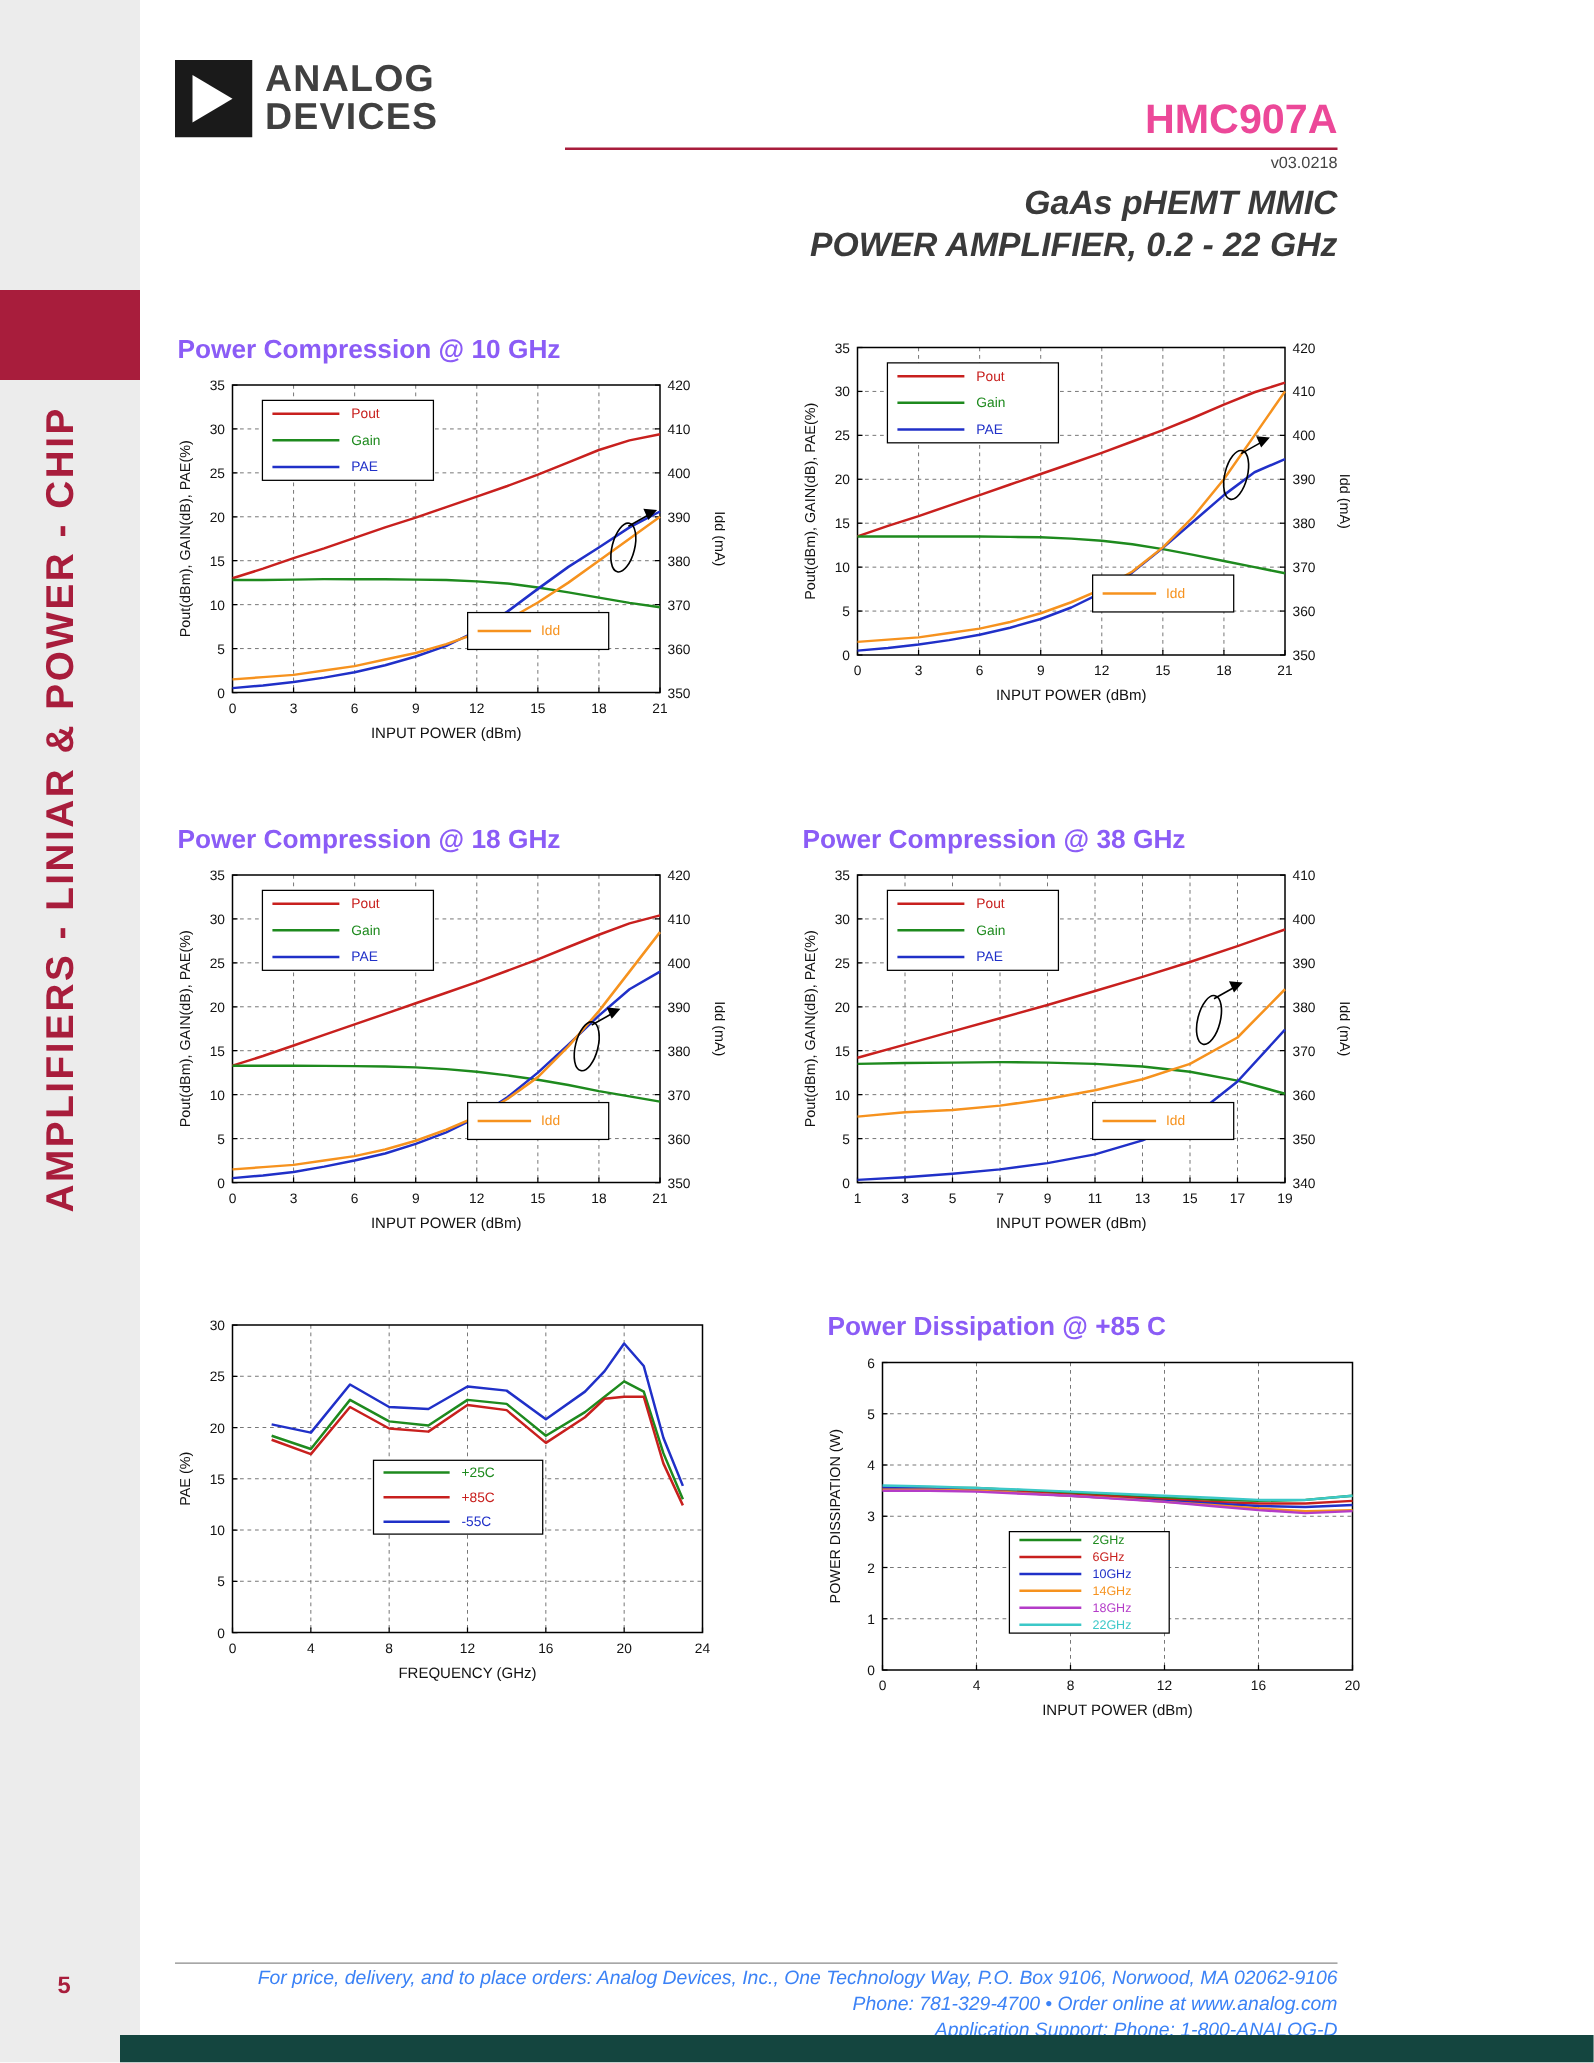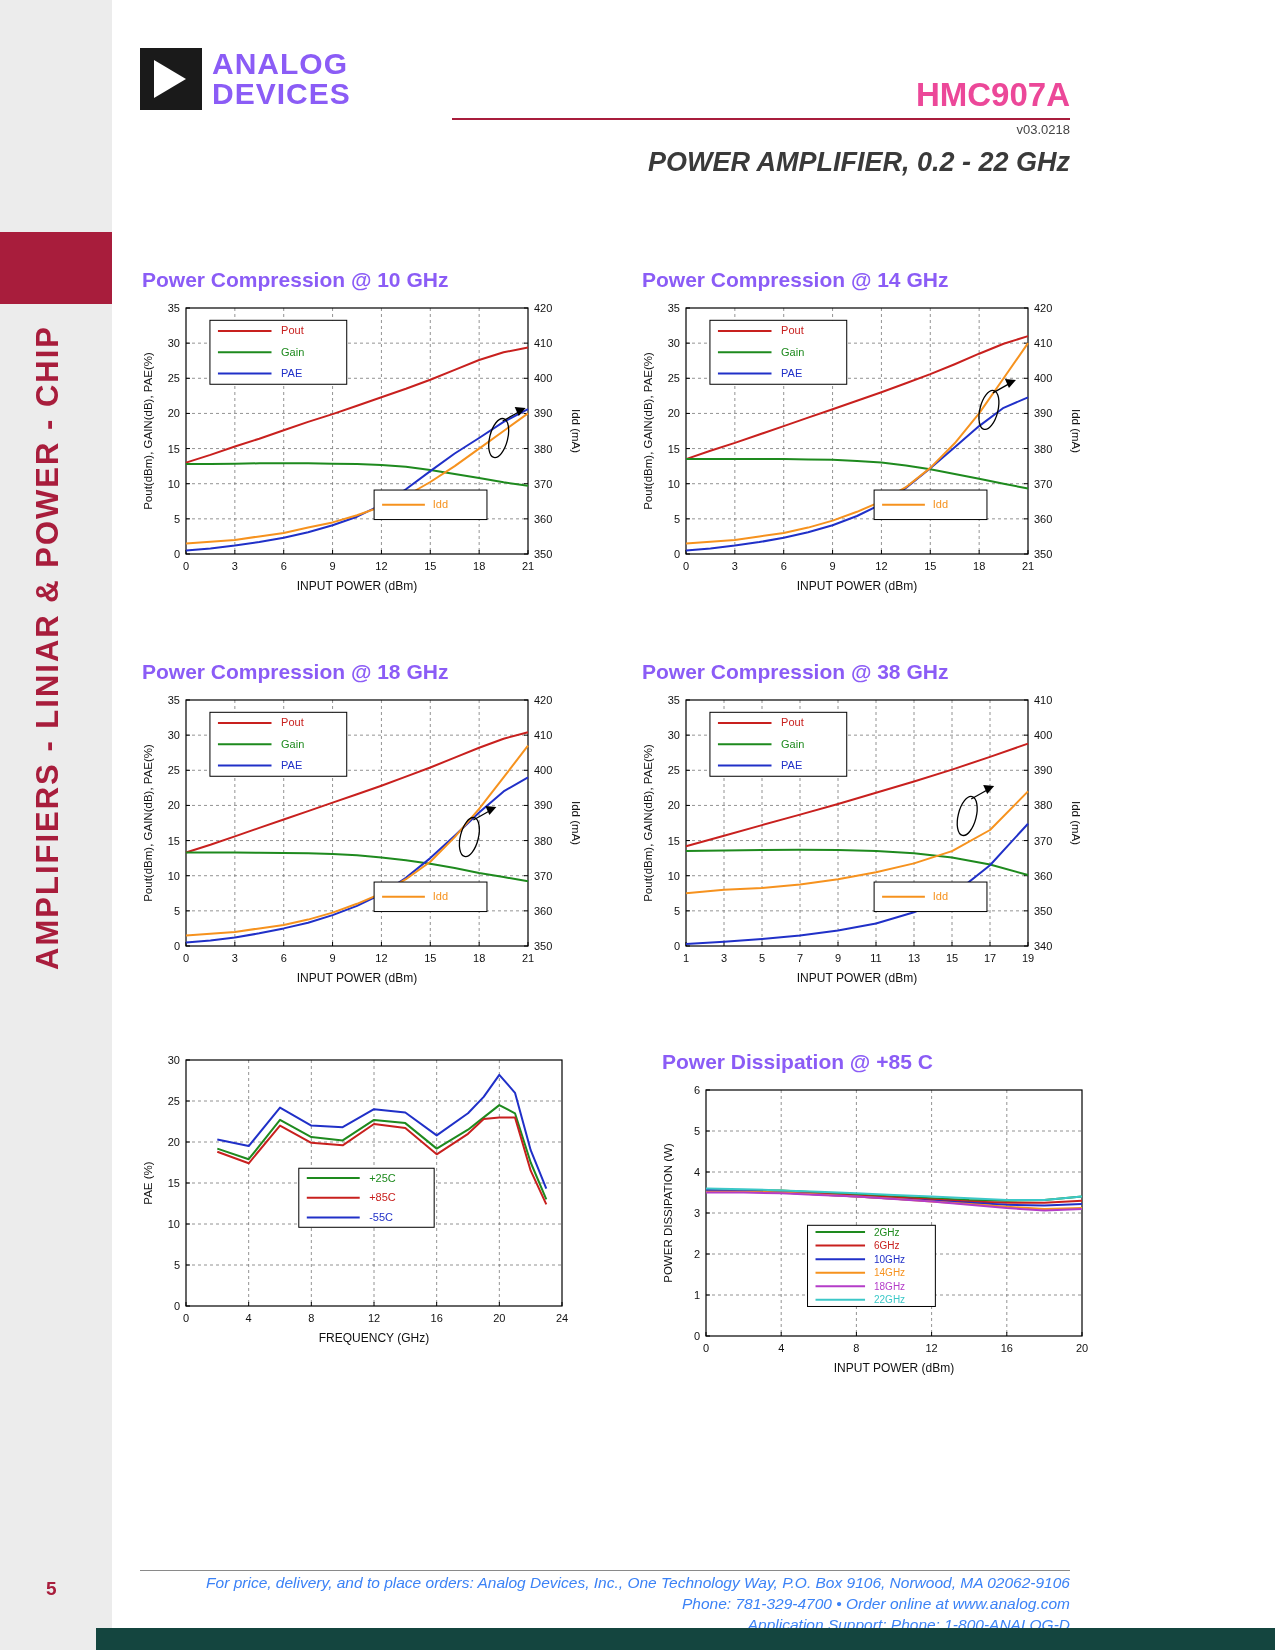--- a/index.html
+++ b/index.html
@@ -9,21 +9,21 @@
   }
   .sidebar{position:absolute;left:0;top:0;width:112px;height:1650px;background:#ececec;}
   .sidebar-accent{position:absolute;left:0;top:232px;width:112px;height:72px;background:#a81d3c;}
   .sidebar-text{
     position:absolute;left:30px;top:325px;
     writing-mode:vertical-rl;transform:rotate(180deg);
     font-size:31px;font-weight:bold;letter-spacing:2px;color:#a81d3c;white-space:nowrap;
   }
   .bottom-bar{position:absolute;left:96px;right:0;bottom:0;height:22px;background:#14453f;}
   .logo{position:absolute;left:140px;top:48px;display:flex;align-items:center;}
-  .logo-text{margin-left:10px;font-weight:bold;font-size:30px;line-height:30px;color:#8b5cf6;letter-spacing:1px;}
+  .logo-text{margin-left:10px;font-weight:bold;font-size:30px;line-height:30px;color:#404040;letter-spacing:1px;}
   .header-right{position:absolute;left:452px;right:205px;top:78px;text-align:right;}
   .part-number{font-size:33px;font-weight:bold;color:#ec4899;line-height:34px;}
   .header-rule{border:none;border-top:2.5px solid #a81d3c;margin:6px 0 2px 0;}
   .version{font-size:13px;color:#444;}
   .subtitle{font-size:27px;font-weight:bold;font-style:italic;color:#3a3a3a;line-height:34px;margin-top:8px;}
   .chart-block{position:absolute;width:440px;}
   .chart-title{font-weight:bold;font-size:21px;color:#8b5cf6;margin:0 0 6px 2px;}
   .footer-rule{position:absolute;left:140px;width:930px;top:1562px;border:none;border-top:1px solid #8a8a8a;}
   .footer{position:absolute;left:140px;width:930px;top:1572px;text-align:right;font-style:italic;font-size:15.5px;color:#3b82f6;line-height:21px;}
   .page-num{position:absolute;left:46px;top:1578px;font-weight:bold;font-size:19px;color:#a81d3c;}
@@ -46,20 +46,21 @@
     <div>ANALOG</div>
     <div>DEVICES</div>
   </div>
 </div>
 
 <div class="header-right">
   <div class="part-number">HMC907A</div>
   <hr class="header-rule">
   <div class="version">v03.0218</div>
   <div class="subtitle">
+    <div>GaAs pHEMT MMIC</div>
     <div>POWER AMPLIFIER, 0.2 - 22 GHz</div>
   </div>
 </div>
 
 <div class="chart-block" style="left:140px;top:268px;">
   <h3 class="chart-title">Power Compression @ 10 GHz</h3>
   <svg width="440" height="300">
       <g>
         <line x1="94.85714285714286" y1="10" x2="94.85714285714286" y2="256" stroke="#777" stroke-width="0.8" stroke-dasharray="3,3"></line>
         <line x1="143.71428571428572" y1="10" x2="143.71428571428572" y2="256" stroke="#777" stroke-width="0.8" stroke-dasharray="3,3"></line>
@@ -140,21 +141,20 @@
         <line x1="242.10000000000002" y1="206.79999999999998" x2="284.887" y2="206.79999999999998" stroke="#f6921e" stroke-width="2"></line>
         <text x="292.78720000000004" y="210.29999999999998" font-size="11" fill="#f6921e">Idd</text>
         <ellipse cx="358.68571428571425" cy="140.0285714285714" rx="9" ry="20" fill="none" stroke="#000" stroke-width="1.3" transform="rotate(14 358.68571428571425 140.0285714285714)"></ellipse>
         <line x1="362.68571428571425" y1="123.02857142857141" x2="378.68571428571425" y2="114.02857142857141" stroke="#000" stroke-width="1.3"></line>
         <polygon points="385.68571428571425,110.02857142857141 374.68571428571425,109.02857142857141 378.68571428571425,118.02857142857141" fill="#000"></polygon>
       </g>
     </svg>
 </div>
 
 <div class="chart-block" style="left:640px;top:268px;">
-  <h3 class="chart-title">Power Compression @ 14 GHz</h3>
   <svg width="440" height="300">
       <g>
         <line x1="94.85714285714286" y1="10" x2="94.85714285714286" y2="256" stroke="#777" stroke-width="0.8" stroke-dasharray="3,3"></line>
         <line x1="143.71428571428572" y1="10" x2="143.71428571428572" y2="256" stroke="#777" stroke-width="0.8" stroke-dasharray="3,3"></line>
         <line x1="192.57142857142856" y1="10" x2="192.57142857142856" y2="256" stroke="#777" stroke-width="0.8" stroke-dasharray="3,3"></line>
         <line x1="241.42857142857142" y1="10" x2="241.42857142857142" y2="256" stroke="#777" stroke-width="0.8" stroke-dasharray="3,3"></line>
         <line x1="290.2857142857143" y1="10" x2="290.2857142857143" y2="256" stroke="#777" stroke-width="0.8" stroke-dasharray="3,3"></line>
         <line x1="339.1428571428571" y1="10" x2="339.1428571428571" y2="256" stroke="#777" stroke-width="0.8" stroke-dasharray="3,3"></line>
         <line x1="46" y1="220.85714285714286" x2="388" y2="220.85714285714286" stroke="#777" stroke-width="0.8" stroke-dasharray="3,3"></line>
         <line x1="46" y1="185.71428571428572" x2="388" y2="185.71428571428572" stroke="#777" stroke-width="0.8" stroke-dasharray="3,3"></line>

